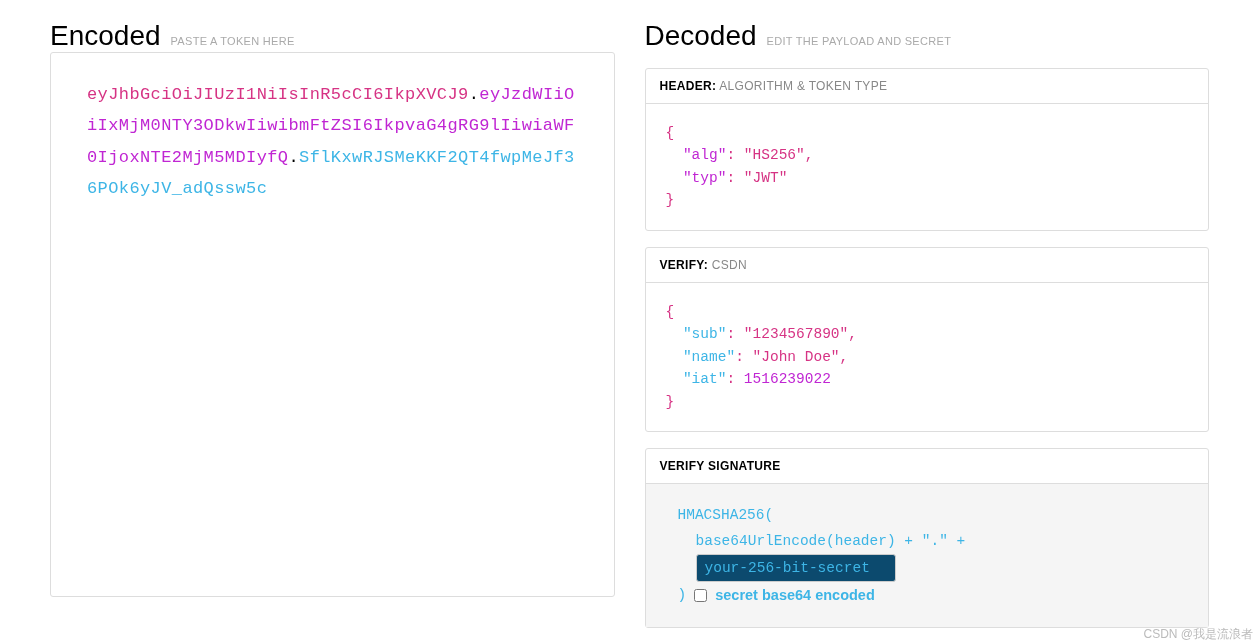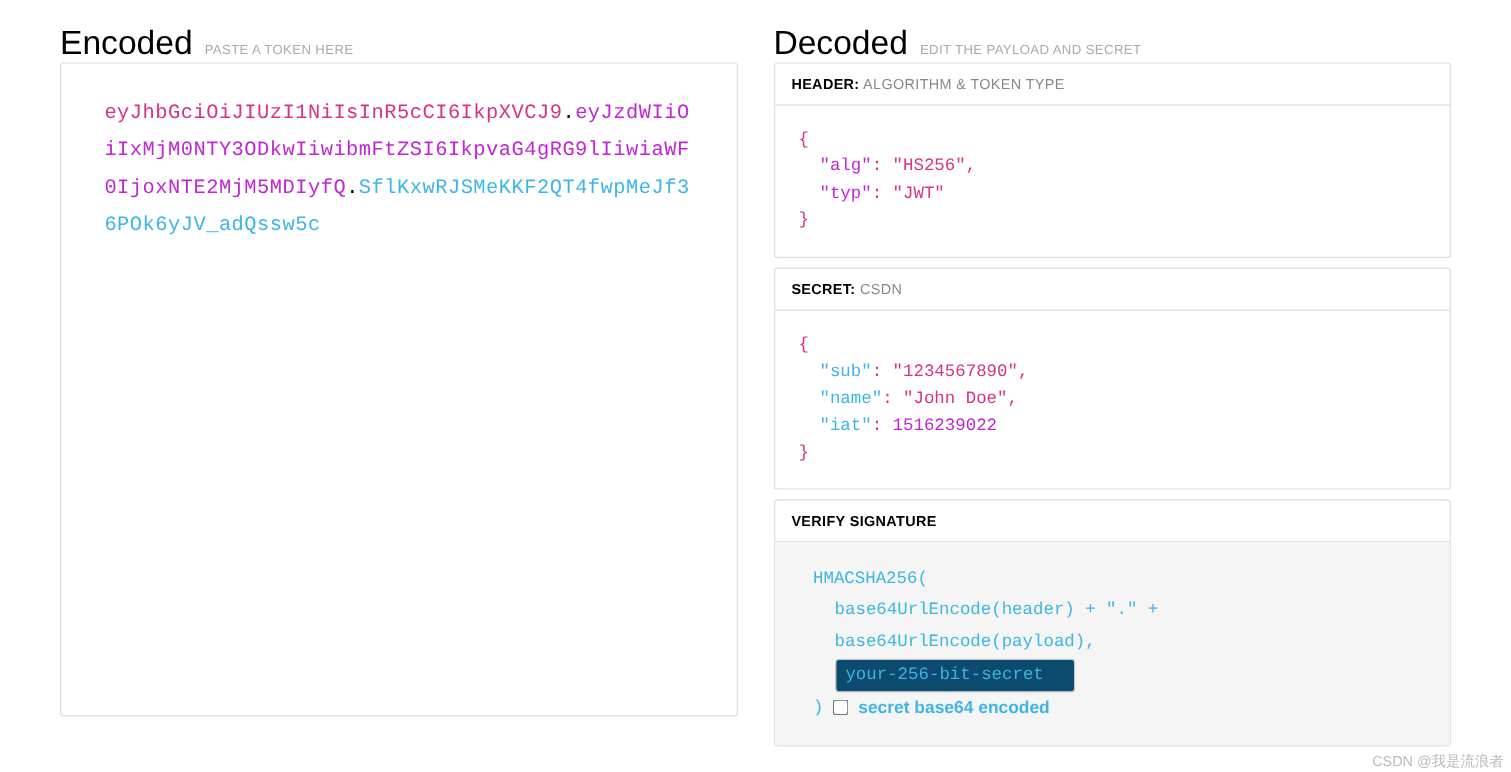--- a/index.html
+++ b/index.html
@@ -49,20 +49,21 @@
     }
     .token-header { color: #d63384; }
     .token-payload { color: #c026d3; }
     .token-signature { color: #3db5e6; }
     .token-dot { color: #000; }
 
     .section-box {
       border: 1px solid #ddd;
       border-radius: 3px;
       margin-bottom: 8px;
+      margin-top: 16px;
     }
     .section-header {
       padding: 10px 14px;
       font-size: 12px;
       color: #222;
       border-bottom: 1px solid #ddd;
       letter-spacing: 0.3px;
     }
     .section-header .sh-label {
       font-weight: 600;
@@ -156,38 +157,37 @@
         <span class="sh-sub">ALGORITHM &amp; TOKEN TYPE</span>
       </div>
       <div class="section-body"><span class="json-brace">{</span>
   <span class="json-key">"alg"</span><span class="json-colon">: </span><span class="json-string">"HS256"</span><span class="json-punct">,</span>
   <span class="json-key">"typ"</span><span class="json-colon">: </span><span class="json-string">"JWT"</span>
 <span class="json-brace">}</span></div>
     </div>
 
     <div class="section-box">
       <div class="section-header">
-        <span class="sh-label">SECRET:</span>
+        <span class="sh-label">VERIFY:</span>
         <span class="sh-sub">CSDN</span>
       </div>
       <div class="section-body"><span class="json-brace">{</span>
   <span class="payload-key">"sub"</span><span class="payload-colon">: </span><span class="payload-string">"1234567890"</span><span class="json-punct">,</span>
   <span class="payload-key">"name"</span><span class="payload-colon">: </span><span class="payload-string">"John Doe"</span><span class="json-punct">,</span>
   <span class="payload-key">"iat"</span><span class="payload-colon">: </span><span class="payload-number">1516239022</span>
 <span class="json-brace">}</span></div>
     </div>
 
     <div class="section-box">
       <div class="section-header">
         <span class="sh-label">VERIFY SIGNATURE</span>
       </div>
       <div class="signature-body">
         <div class="sig-line1">HMACSHA256(</div>
         <div class="sig-line2">base64UrlEncode(header) + "." +</div>
-        <div class="sig-line3">base64UrlEncode(payload),</div>
         <div class="sig-line4-wrap">
           <input type="text" class="secret-input" value="your-256-bit-secret" style="">
         </div>
         <div class="sig-line5-wrap">
           <span>)</span>
           <input type="checkbox" style="">
           <span class="secret-checkbox-label">secret base64 encoded</span>
         </div>
       </div>
     </div>

